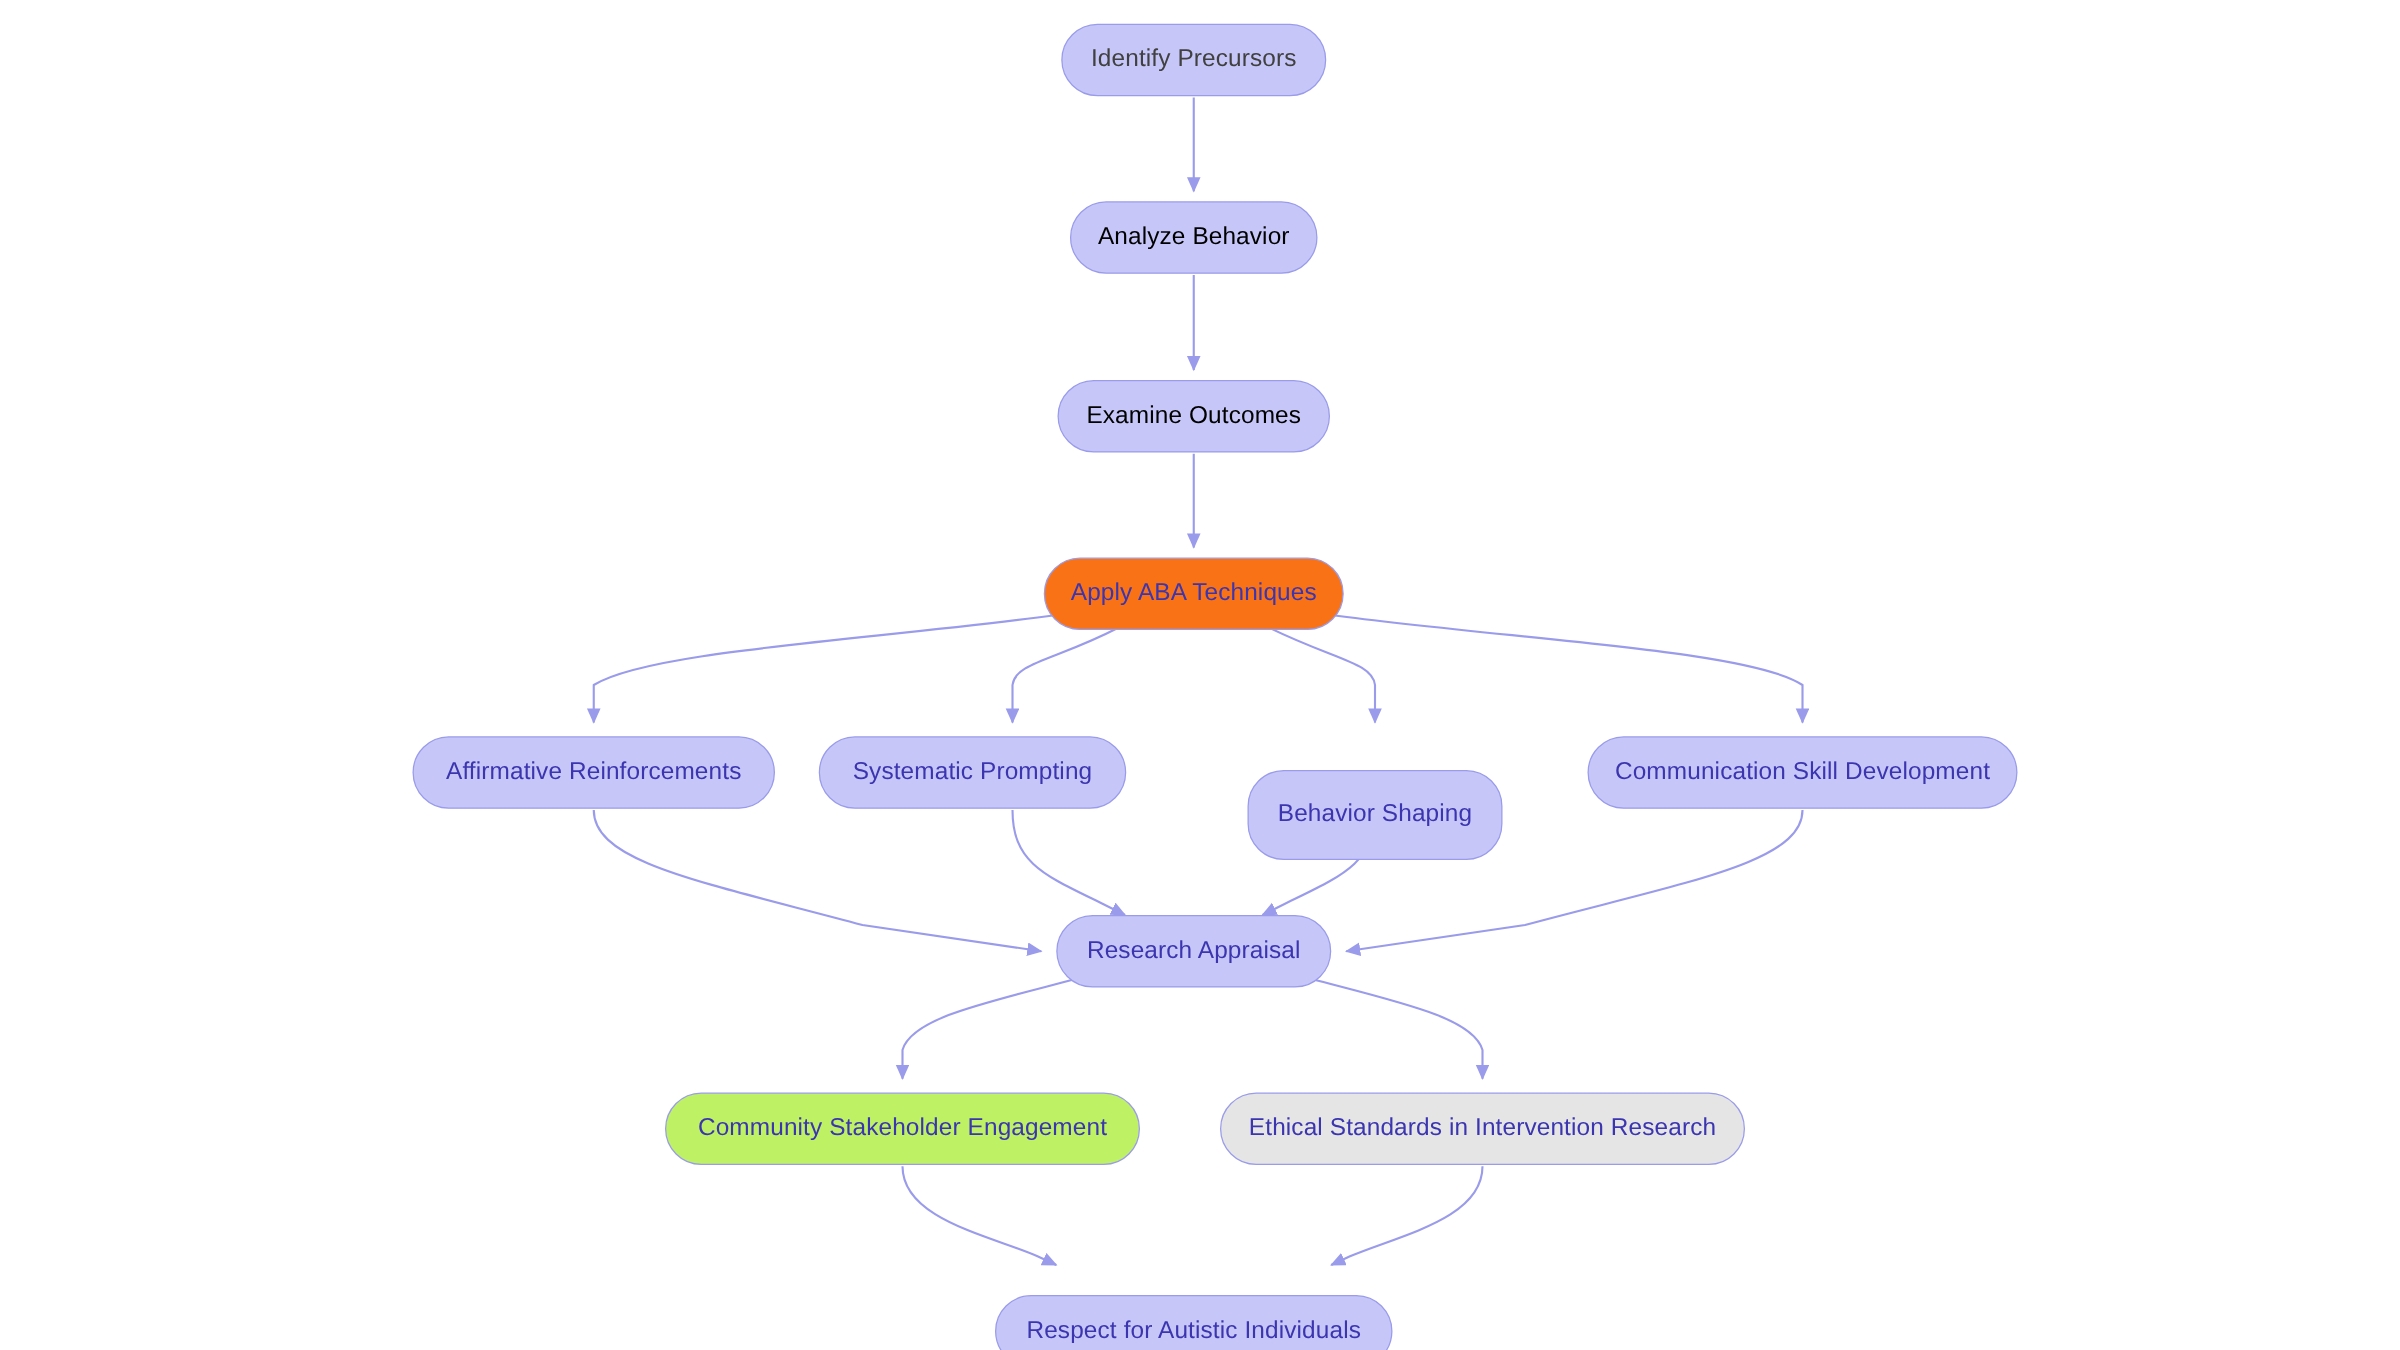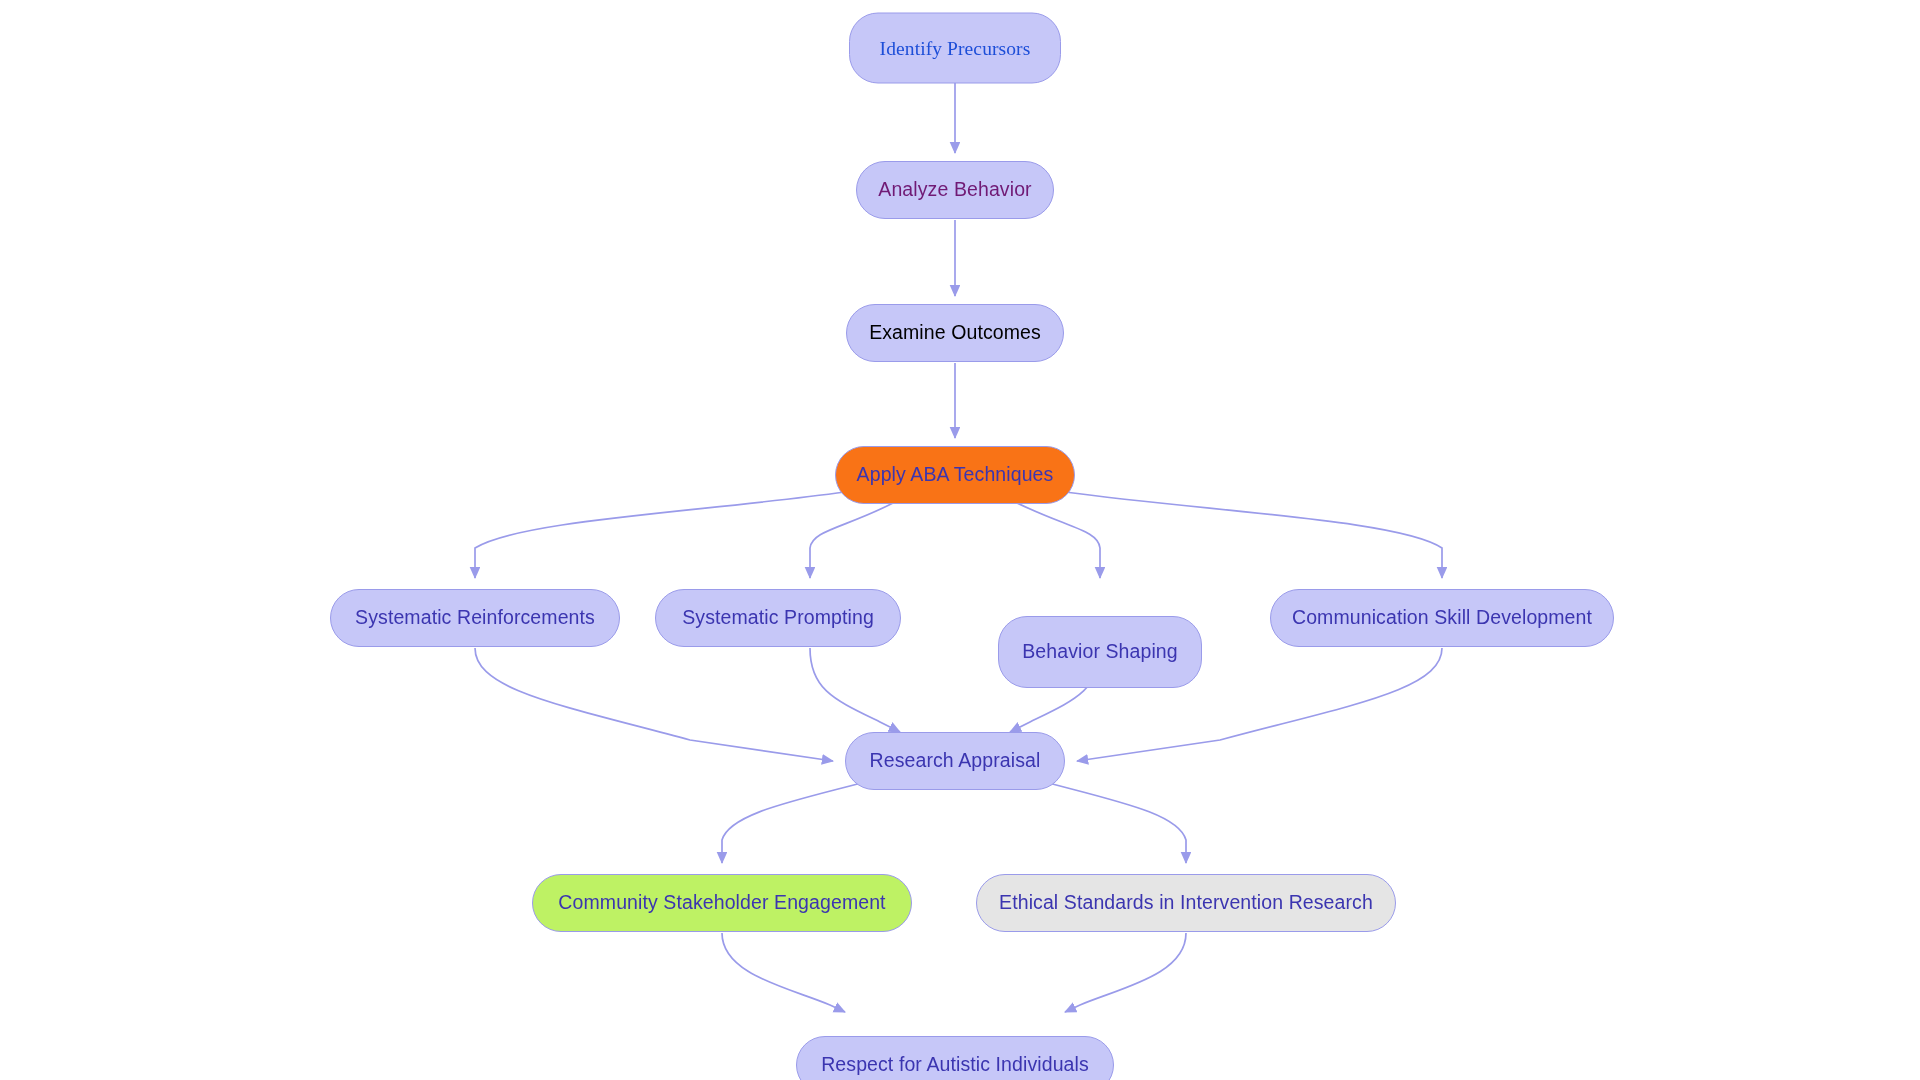--- a/index.html
+++ b/index.html
@@ -74,34 +74,34 @@
         <path d="M 1100,648 C 1100,690 1075,700 1030,722 L 1010,732" fill="none" stroke="#9a9bea" stroke-width="1.7" marker-end="url(#arrowhead)"></path>
         <path d="M 1442,648 C 1442,690 1350,705 1220,740 L 1077,761" fill="none" stroke="#9a9bea" stroke-width="1.7" marker-end="url(#arrowhead)"></path>
         <path d="M 880,778 C 800,800 730,812 722,840 L 722,863" fill="none" stroke="#9a9bea" stroke-width="1.7" marker-end="url(#arrowhead)"></path>
         <path d="M 1030,778 C 1110,800 1178,812 1186,840 L 1186,863" fill="none" stroke="#9a9bea" stroke-width="1.7" marker-end="url(#arrowhead)"></path>
         <path d="M 722,933 C 722,975 790,988 830,1005 L 845,1012" fill="none" stroke="#9a9bea" stroke-width="1.7" marker-end="url(#arrowhead)"></path>
         <path d="M 1186,933 C 1186,975 1120,988 1080,1005 L 1065,1012" fill="none" stroke="#9a9bea" stroke-width="1.7" marker-end="url(#arrowhead)"></path>
       </g>
   </svg>
 
   <div id="node-group">
-      <div class="node" style="left: 955px; top: 48px; width: 212px; height: 71px; background: rgb(198, 199, 248); border-color: rgb(154, 155, 234); color: #1d4ed8; font-family: Liberation Serif, serif;">
+      <div class="node" style="left: 955px; top: 48px; width: 212px; height: 58px; background: rgb(198, 199, 248); border-color: rgb(154, 155, 234); color: #404040;">
         <span class="node-label">Identify Precursors</span>
       </div>
-      <div class="node" style="left: 955px; top: 190px; width: 198px; height: 58px; background: rgb(198, 199, 248); border-color: rgb(154, 155, 234); color: #701a75; text-align: right;">
+      <div class="node" style="left: 955px; top: 190px; width: 198px; height: 58px; background: rgb(198, 199, 248); border-color: rgb(154, 155, 234); color: #000000; text-align: right;">
         <span class="node-label">Analyze Behavior</span>
       </div>
       <div class="node" style="left: 955px; top: 333px; width: 218px; height: 58px; background: rgb(198, 199, 248); border-color: rgb(154, 155, 234); color: #000000;">
         <span class="node-label">Examine Outcomes</span>
       </div>
       <div class="node" style="left: 955px; top: 475px; width: 240px; height: 58px; background: #f97316; border-color: rgb(154, 155, 234); color: rgb(59, 53, 176);">
         <span class="node-label">Apply ABA Techniques</span>
       </div>
       <div class="node" style="left: 475px; top: 618px; width: 290px; height: 58px; background: rgb(198, 199, 248); border-color: rgb(154, 155, 234); color: rgb(59, 53, 176);">
-        <span class="node-label">Systematic Reinforcements</span>
+        <span class="node-label">Affirmative Reinforcements</span>
       </div>
       <div class="node" style="left: 778px; top: 618px; width: 246px; height: 58px; background: rgb(198, 199, 248); border-color: rgb(154, 155, 234); color: rgb(59, 53, 176);">
         <span class="node-label">Systematic Prompting</span>
       </div>
       <div class="node" style="left: 1100px; top: 652px; width: 204px; height: 72px; background: rgb(198, 199, 248); border-color: rgb(154, 155, 234); color: rgb(59, 53, 176);">
         <span class="node-label">Behavior Shaping</span>
       </div>
       <div class="node" style="left: 1442px; top: 618px; width: 344px; height: 58px; background: rgb(198, 199, 248); border-color: rgb(154, 155, 234); color: rgb(59, 53, 176);">
         <span class="node-label">Communication Skill Development</span>
       </div>

